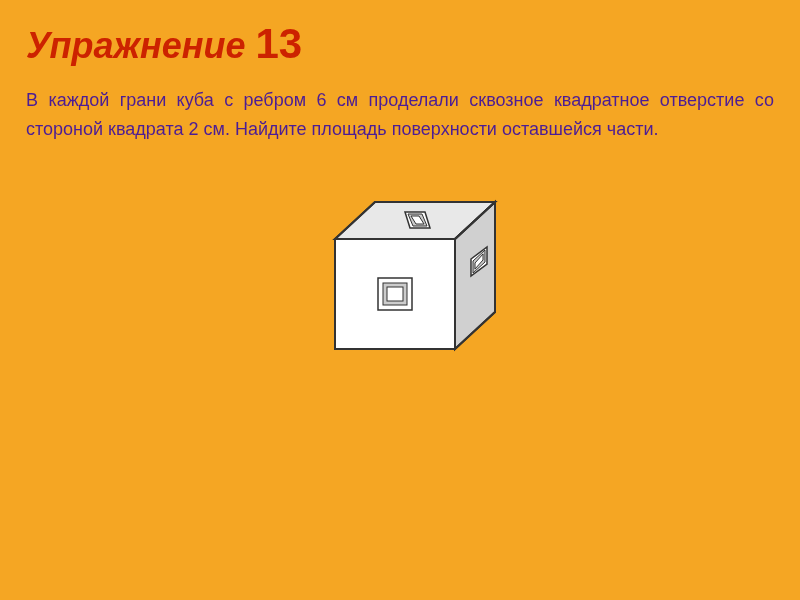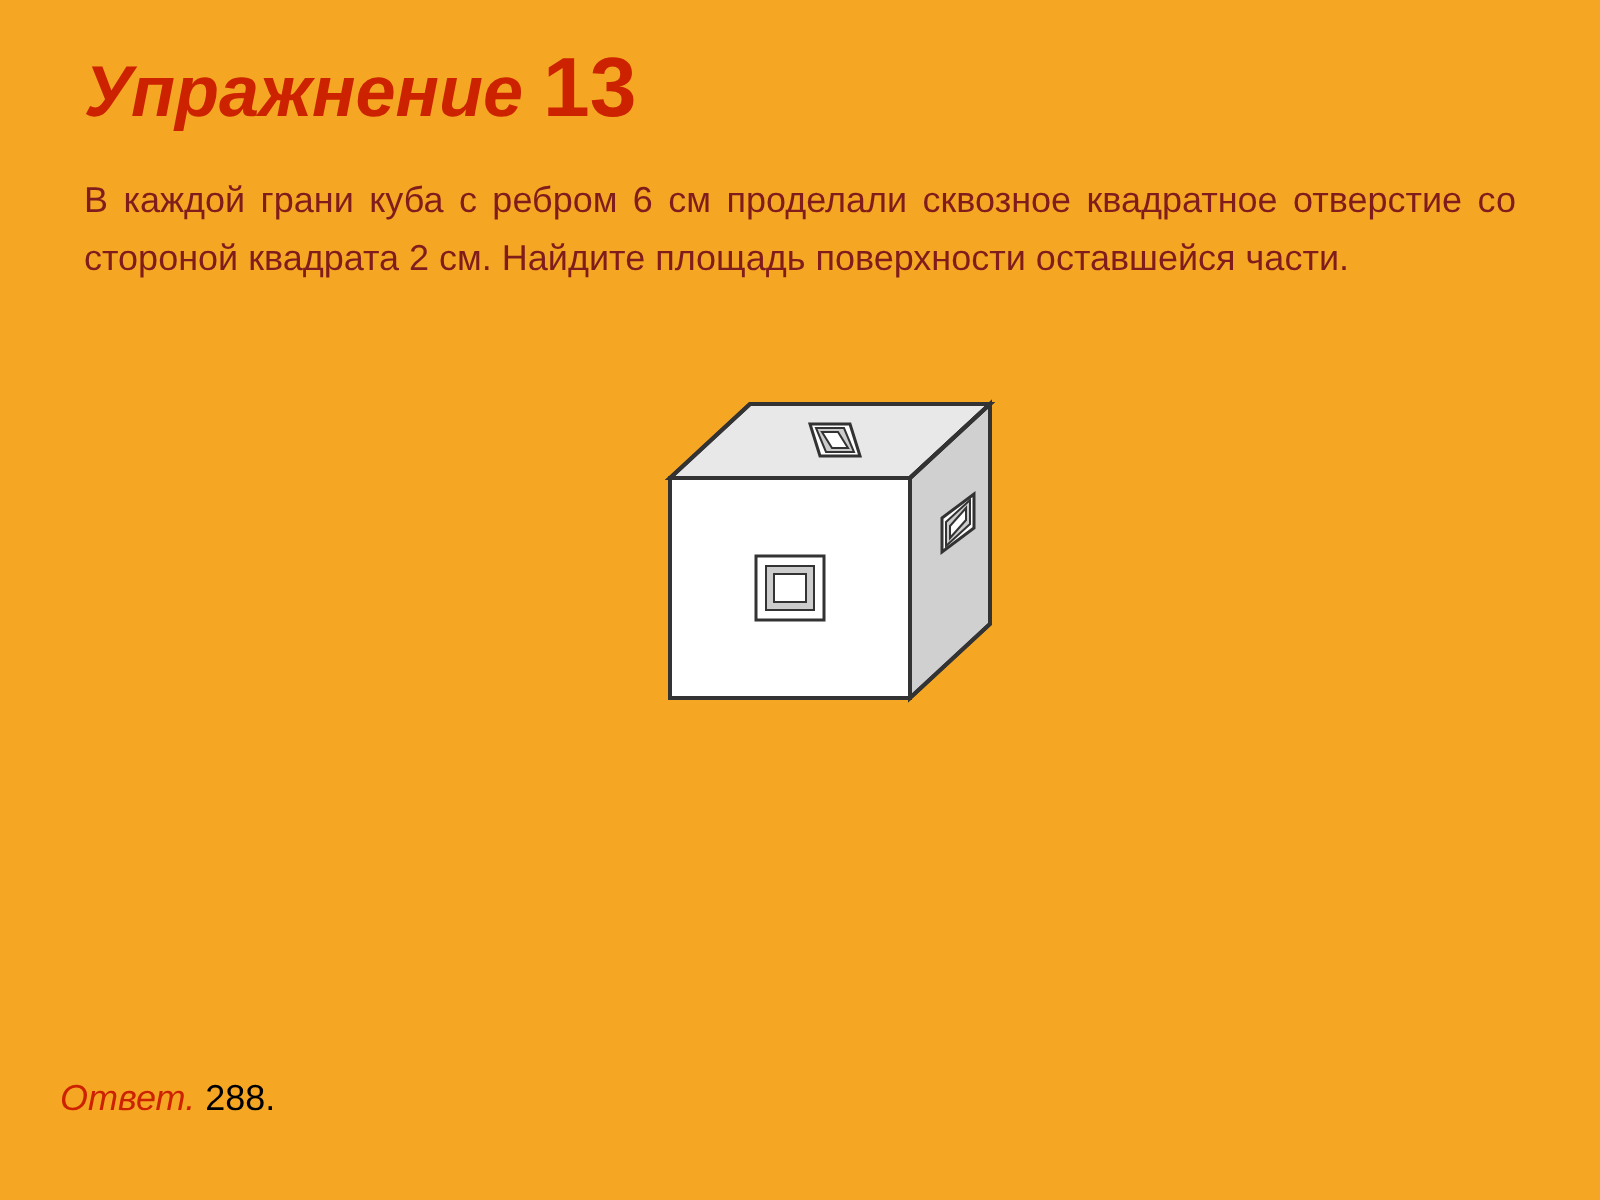--- a/index.html
+++ b/index.html
@@ -9,21 +9,21 @@
       height: 600px;
       background-color: #F5A623;
       font-family: Arial, sans-serif;
       overflow: hidden;
       position: relative;
     }
 
     .page-container {
       width: 800px;
       height: 600px;
-      padding: 20px 42px;
+      padding: 20px 26px;
       position: relative;
     }
 
     .title-line {
       display: flex;
       align-items: baseline;
       margin-bottom: 18px;
     }
 
     .title-text {
@@ -35,21 +35,21 @@
 
     .title-number {
       font-size: 42px;
       font-weight: bold;
       color: #CC2200;
       margin-left: 10px;
     }
 
     .problem-text {
       font-size: 18px;
-      color: #7f1d1d;
+      color: #4c1d95;
       line-height: 1.6;
       text-align: justify;
       margin-bottom: 20px;
     }
 
     .cube-container {
       display: flex;
       justify-content: center;
       align-items: center;
       margin: 10px 0 20px 0;
@@ -116,18 +116,14 @@
 
       <polygon points="45,75 165,75 165,185 45,185" fill="none" stroke="#333" stroke-width="2"></polygon>
 
       <polygon points="45,75 165,75 205,38 85,38" fill="none" stroke="#333" stroke-width="2"></polygon>
 
       <polygon points="165,75 205,38 205,148 165,185" fill="none" stroke="#333" stroke-width="2"></polygon>
 
     </svg>
   </div>
 
-  <div class="answer-line">
-    <span class="answer-label">Ответ.</span>
-    <span class="answer-value"> 288.</span>
-  </div>
 
 </div>
 
 </body></html>

